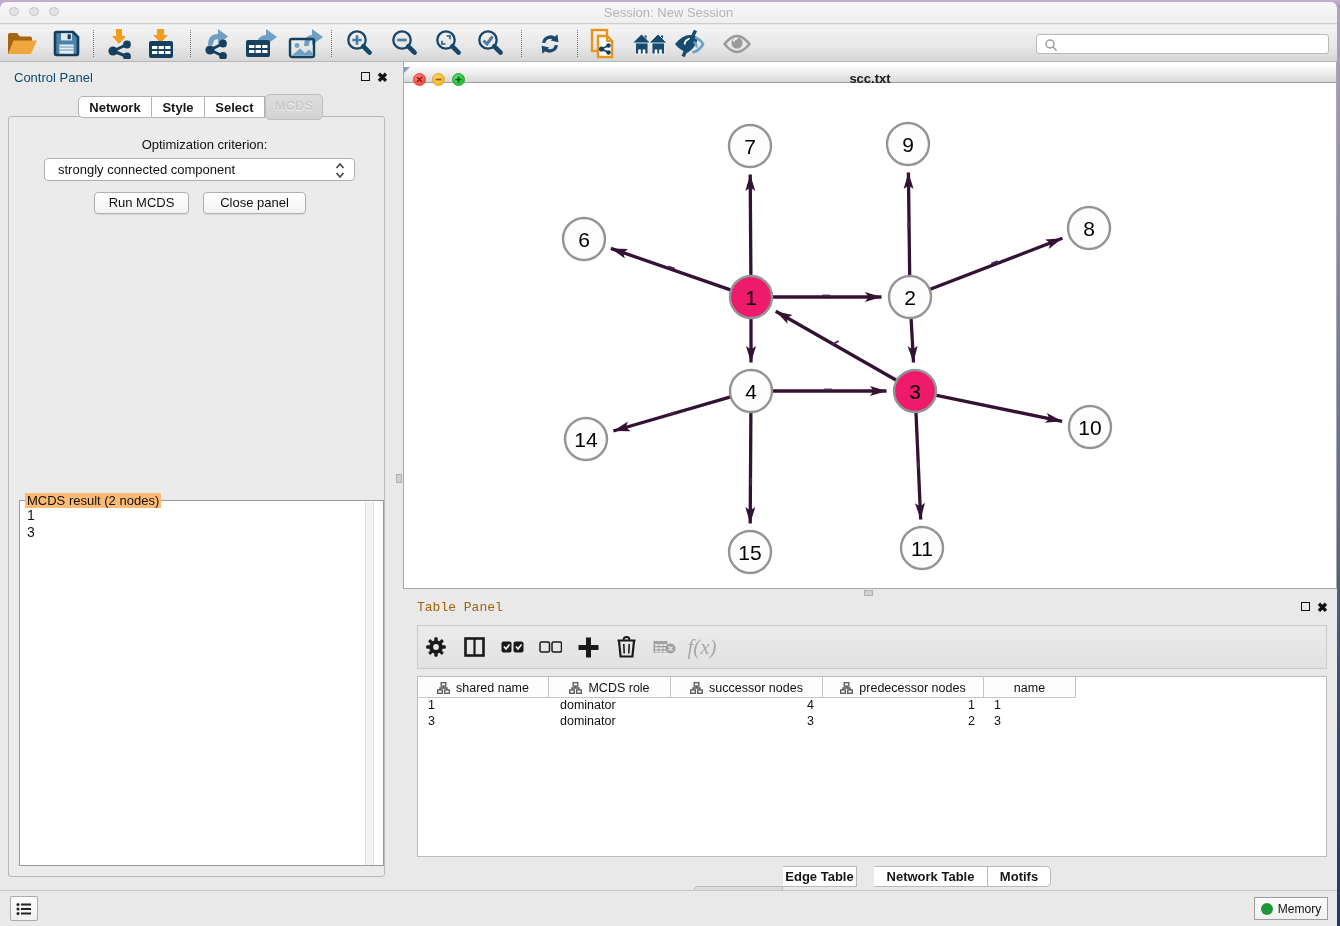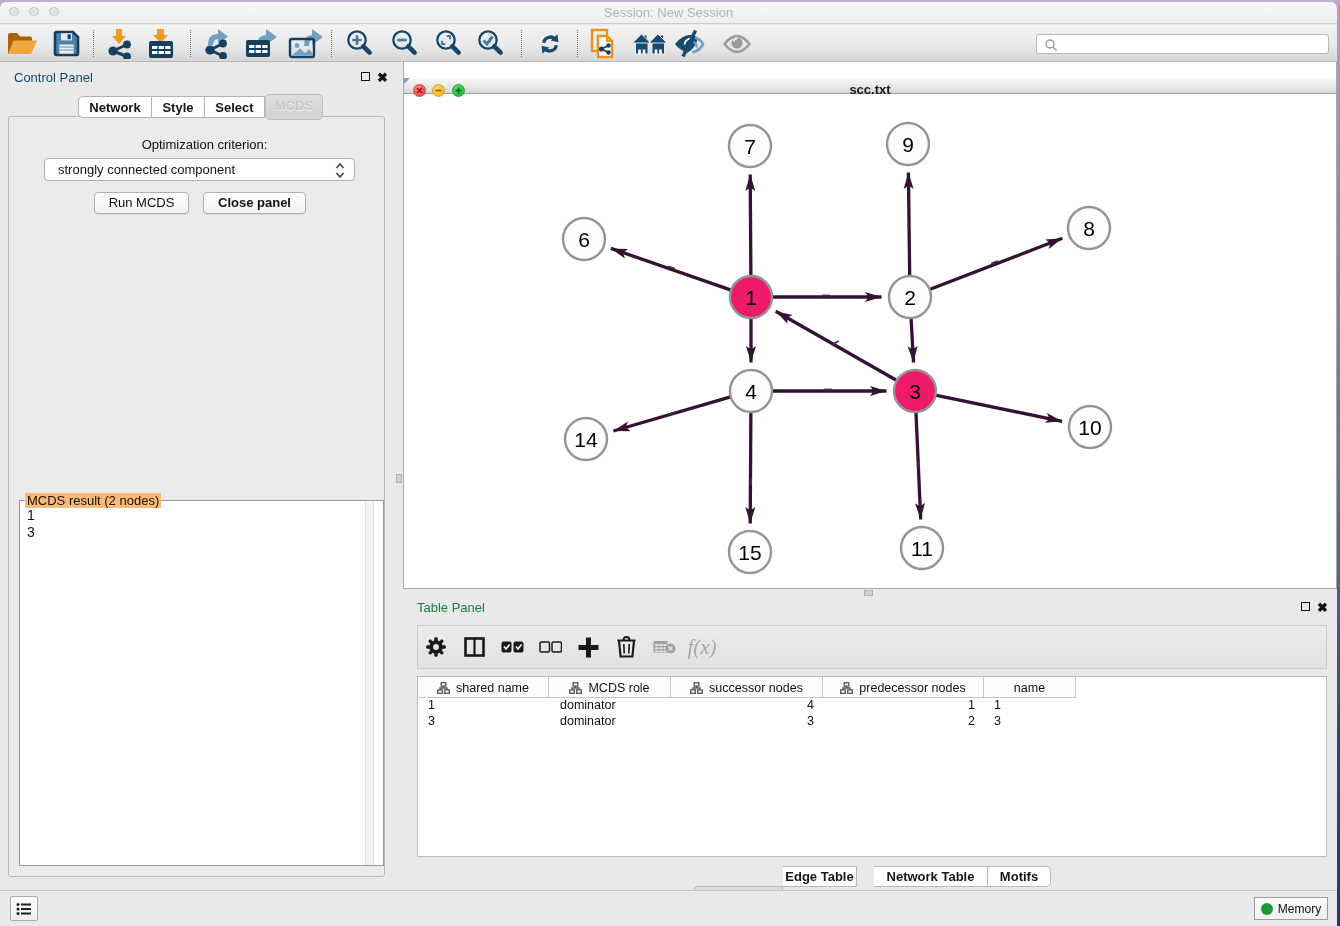--- a/index.html
+++ b/index.html
@@ -30,25 +30,25 @@
   #cp-pane { left:8px; top:116px; width:377px; height:761px; background:#ebebeb; border:1px solid #b9b9b9; border-radius:3px; }
   #opt-label { left:8px; top:137px; width:393px; text-align:center; font-size:13px; color:#111; }
   #opt-select { left:44px; top:158px; width:311px; height:23px; background:#fff; border:1px solid #b0b0b0; border-radius:4px; font-size:13px; color:#111; line-height:21px; padding-left:13px; }
   .btn { position:absolute; height:22px; background:linear-gradient(#ffffff,#f2f2f2); border:1px solid #b0b0b0; border-radius:4px; font-size:13px; color:#111; text-align:center; line-height:20px; box-shadow:0 1px 1px rgba(0,0,0,.08); }
   
   #mcds-fs { left:19px; top:500px; width:365px; height:366px; border:1px solid #9a9a9a; background:#fff; }
   #mcds-legend { position:absolute; left:25px; top:493px; font-size:13px; color:#111; background:#fdba74; padding:0 2px; }
   #mcds-scroll { position:absolute; left:345px; top:1px; width:9px; height:363px; background:#f3f3f3; border-left:1px solid #e0e0e0; border-right:1px solid #e0e0e0; }
   
   #netwin { left:403px; top:62px; width:934px; height:527px; background:#fff; border:1px solid #a9a9a9; border-top:none; }
-  #net-titlebar { position:absolute; left:0; top:16px; width:932px; height:16px; background:linear-gradient(#f9f9f9 0%, #ececec 45%, #d8d8d8 100%); border-bottom:1px solid #9f9f9f; }
+  #net-titlebar { position:absolute; left:0; top:5px; width:932px; height:16px; background:linear-gradient(#f9f9f9 0%, #ececec 45%, #d8d8d8 100%); border-bottom:1px solid #9f9f9f; }
   .mtl { position:absolute; top:6px; width:13px; height:13px; border-radius:50%; }
   #net-title { position:absolute; left:0; top:0; width:932px; text-align:center; font-size:13px; font-weight:bold; color:#1b1b1b; line-height:24px; }
   
-  #tp-title { left:417px; top:600px; font-size:13px; color:#15803d; }
+  #tp-title { left:417px; top:600px; font-size:13px; color:#a16207;font-family:Liberation Mono, monospace; }
   #tp-toolbar { left:417px; top:625px; width:910px; height:44px; background:linear-gradient(#ebebeb,#e2e2e2); border:1px solid #cccccc; }
   .tpicon { position:absolute; top:625px; height:44px; display:flex; align-items:center; justify-content:center; }
   #ttable { left:417px; top:676px; width:910px; height:181px; background:#fff; border:1px solid #bcbcbc; }
   .th-cell { position:absolute; top:0; height:21px; border-right:1px solid #c6c6c6; font-size:12.5px; color:#111; display:flex; align-items:center; justify-content:center; gap:6px; }
   #thead { position:absolute; left:0; top:0; width:658px; height:21px; background:#fdfdfd; border-bottom:1px solid #c6c6c6; }
   .trow { position:absolute; font-size:12.5px; color:#111; }
   
   .btab { position:absolute; top:866px; height:21px; background:#fff; border:1px solid #b9b9b9; font-size:13px; font-weight:bold; color:#161616; text-align:center; line-height:20px; }
   #btab-node { background:linear-gradient(#dcdcdc,#d2d2d2); color:#c9c9c9; text-shadow:0 1px 0 #f2f2f2; border-radius:5px 0 0 5px;margin-top:20px; }
   
@@ -253,21 +253,21 @@
 <div class="tab" style="left:152px; width:53px; border-left:none;">Style</div>
 <div class="tab" style="left:205px; width:60px; border-left:none;">Select</div>
 <div class="tab" id="tab-mcds" style="left:265px; width:58px;">MCDS</div>
 <div class="abs" id="opt-label">Optimization criterion:</div>
 <div class="abs" id="opt-select">strongly connected component
   <svg style="position:absolute; right:9px; top:3px;" width="10" height="17" viewBox="0 0 10 17">
       <path d="M1.5 6 L5 2 L8.5 6 M1.5 11 L5 15 L8.5 11" fill="none" stroke="#4a4a4a" stroke-width="1.8"></path>
     </svg>
 </div>
 <div class="btn" style="left:94px; top:192px; width:95px;">Run MCDS</div>
-<div class="btn" style="left:203px; top:192px; width:103px;font-weight:bold;">Close panel</div>
+<div class="btn" style="left:203px; top:192px; width:103px;">Close panel</div>
 <div class="abs" id="mcds-fs">
   <div id="mcds-scroll"></div>
   <div style="position:absolute; left:7px; top:6px; font-size:14px; color:#111; line-height:17px;">1<br>3</div>
 </div>
 <div class="abs" id="mcds-legend">MCDS result (2 nodes)</div>
 
 <div class="abs" id="netwin">
   <div id="net-titlebar">
       <svg width="6" height="6" viewBox="0 0 6 6" style="position:absolute;left:0;top:0;">
         <path d="M0 0 L6 0 L0 6 Z" fill="#7b92bd" opacity="0.9"></path>

